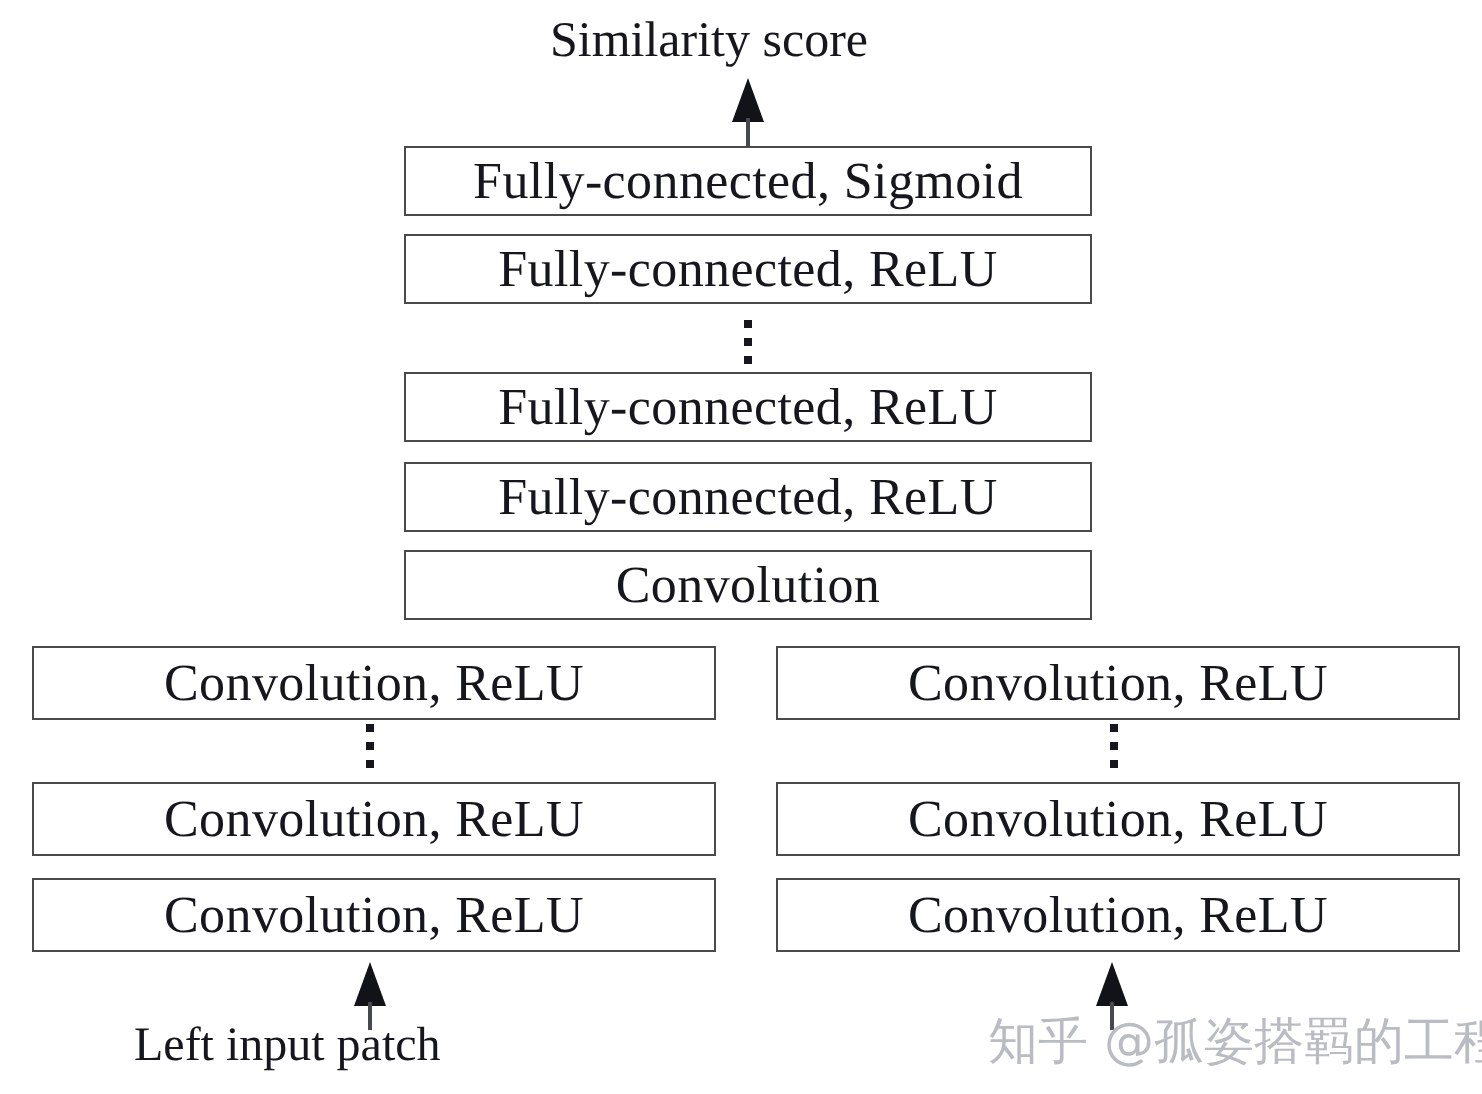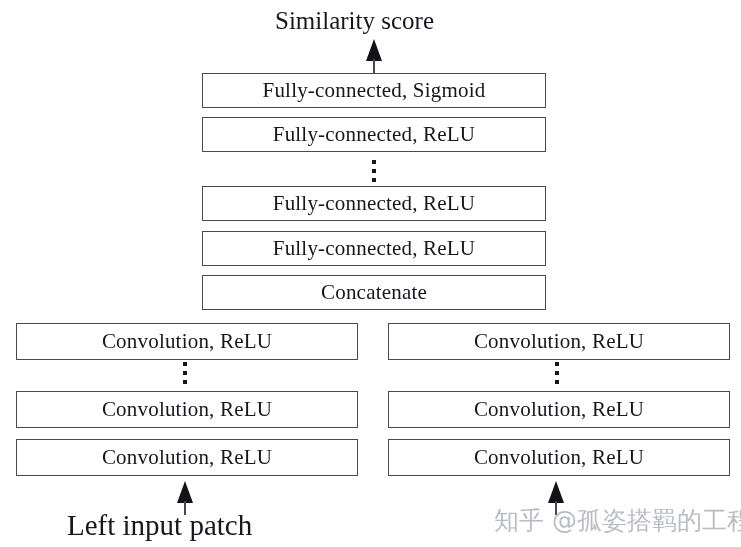--- a/index.html
+++ b/index.html
@@ -24,34 +24,34 @@
     background: #ffffff;
     border: 1.6px solid #4a4a4a;
     display: flex;
     align-items: center;
     justify-content: center;
     color: #14161c;
     letter-spacing: 0.2px;
     white-space: nowrap;
   }
   .box .label {
-    font-size: 21px;
+    font-size: 26px;
     line-height: 1;
     color: #15171d;
   }
 
   
   .free-text {
     position: absolute;
     color: #15171d;
     white-space: nowrap;
     font-size: 25px;
     line-height: 1;
   }
-  .free-text.small { font-size: 29px; }
+  .free-text.small { font-size: 24px; }
 
   
   .vdots {
     position: absolute;
     display: flex;
     flex-direction: column;
     align-items: center;
     justify-content: space-between;
   }
   .vdots span {
@@ -125,21 +125,21 @@
 
   <div class="box" style="left:202px; top:186px; width:344px; height:35px;">
     <span class="label">Fully-connected, ReLU</span>
   </div>
 
   <div class="box" style="left:202px; top:231px; width:344px; height:35px;">
     <span class="label">Fully-connected, ReLU</span>
   </div>
 
   <div class="box" style="left:202px; top:275px; width:344px; height:35px;">
-    <span class="label">Concatenate</span>
+    <span class="label">Convolution</span>
   </div>
 
   <div class="box" style="left:16px; top:323px; width:342px; height:37px;">
     <span class="label">Convolution, ReLU</span>
   </div>
 
   <div class="vdots" style="left:183px; top:362px; width:4px; height:22px;">
     <span></span>
       <span></span>
       <span></span>

